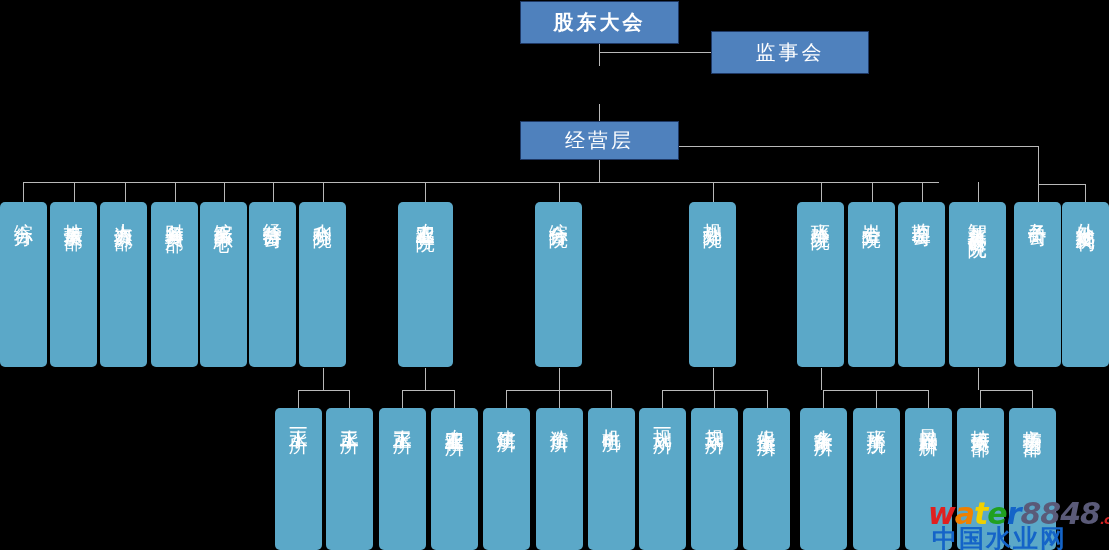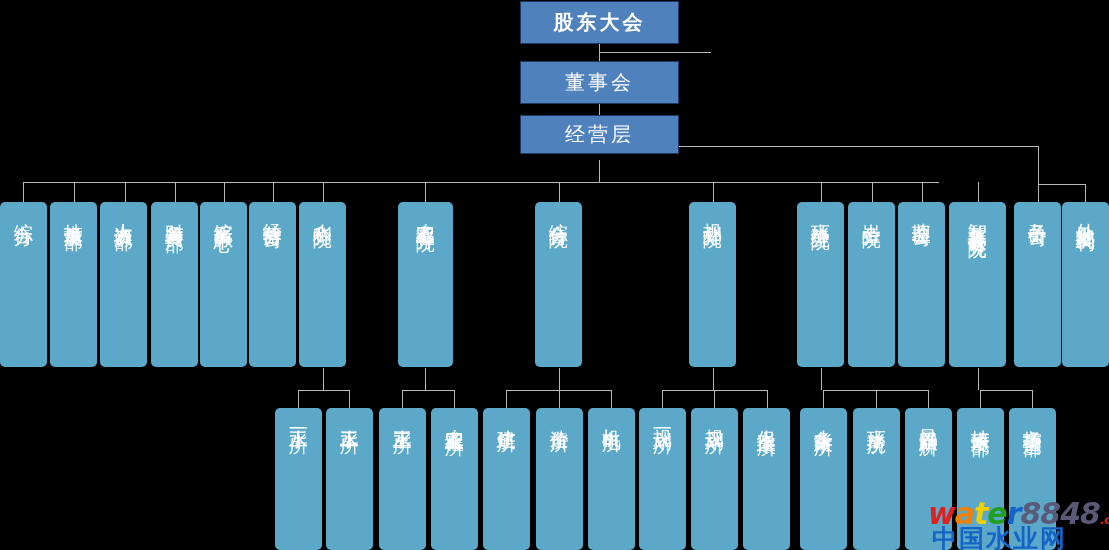--- a/index.html
+++ b/index.html
@@ -100,26 +100,26 @@
 
   <div class="ln lv" style="left:978px;top:368px;height:22px;"></div>
   <div class="ln lh" style="left:980px;top:390px;width:52px;"></div>
   <div class="ln lv" style="left:980px;top:390px;height:18px;"></div>
   <div class="ln lv" style="left:1032px;top:390px;height:18px;"></div>
 
   <div class="topbox" style="left:520px;top:1px;width:159px;height:43px;font-weight:bold;">
     <span>股东大会</span>
   </div>
 
-
-  <div class="topbox" style="left:520px;top:61px;width:159px;height:43px;">
-    <span>董事会</span>
-  </div>
-
-  <div class="topbox" style="left:520px;top:115px;width:159px;height:39px;">
+  <div class="topbox" style="left:711px;top:31px;width:158px;height:43px;">
+    <span>监事会</span>
+  </div>
+
+
+  <div class="topbox" style="left:520px;top:121px;width:159px;height:39px;">
     <span>经营层</span>
   </div>
 
   <div class="vbox" style="left:0px;top:202px;width:47px;height:165px;">
     <span class="vtxt">综合办</span>
   </div>
   <div class="vbox" style="left:50px;top:202px;width:47px;height:165px;">
     <span class="vtxt">技术质量部</span>
   </div>
   <div class="vbox" style="left:100px;top:202px;width:47px;height:165px;">

